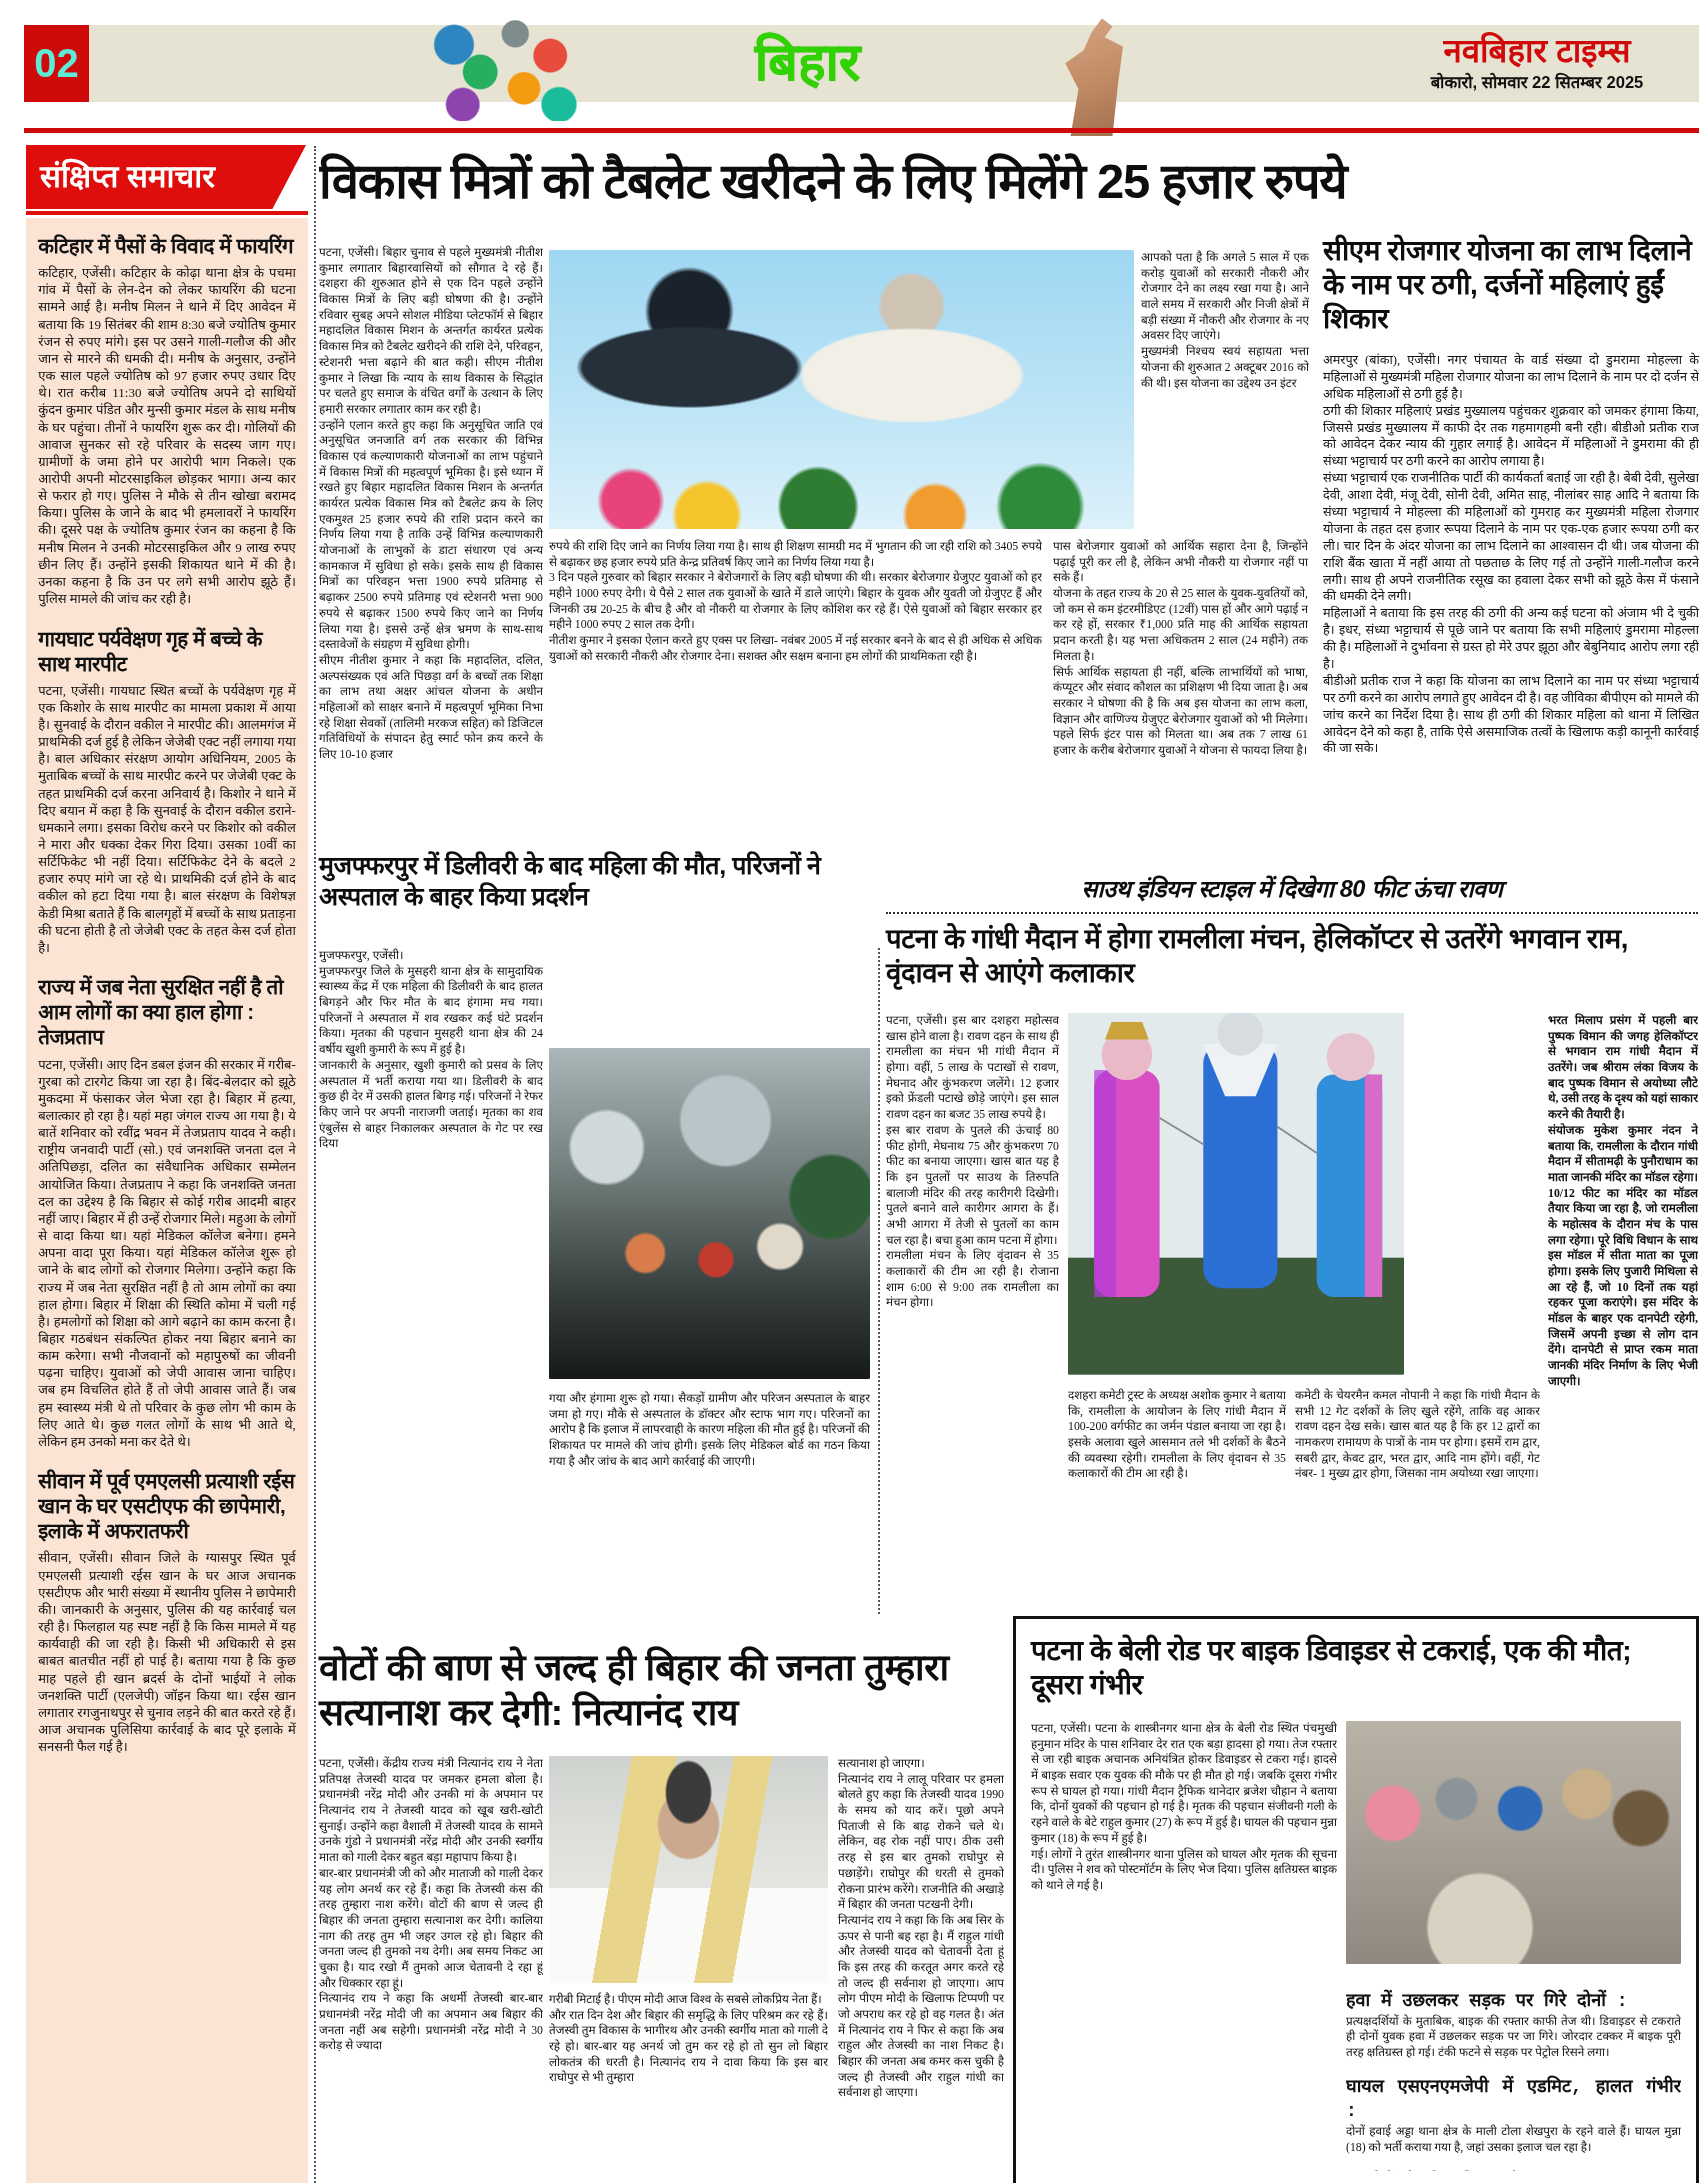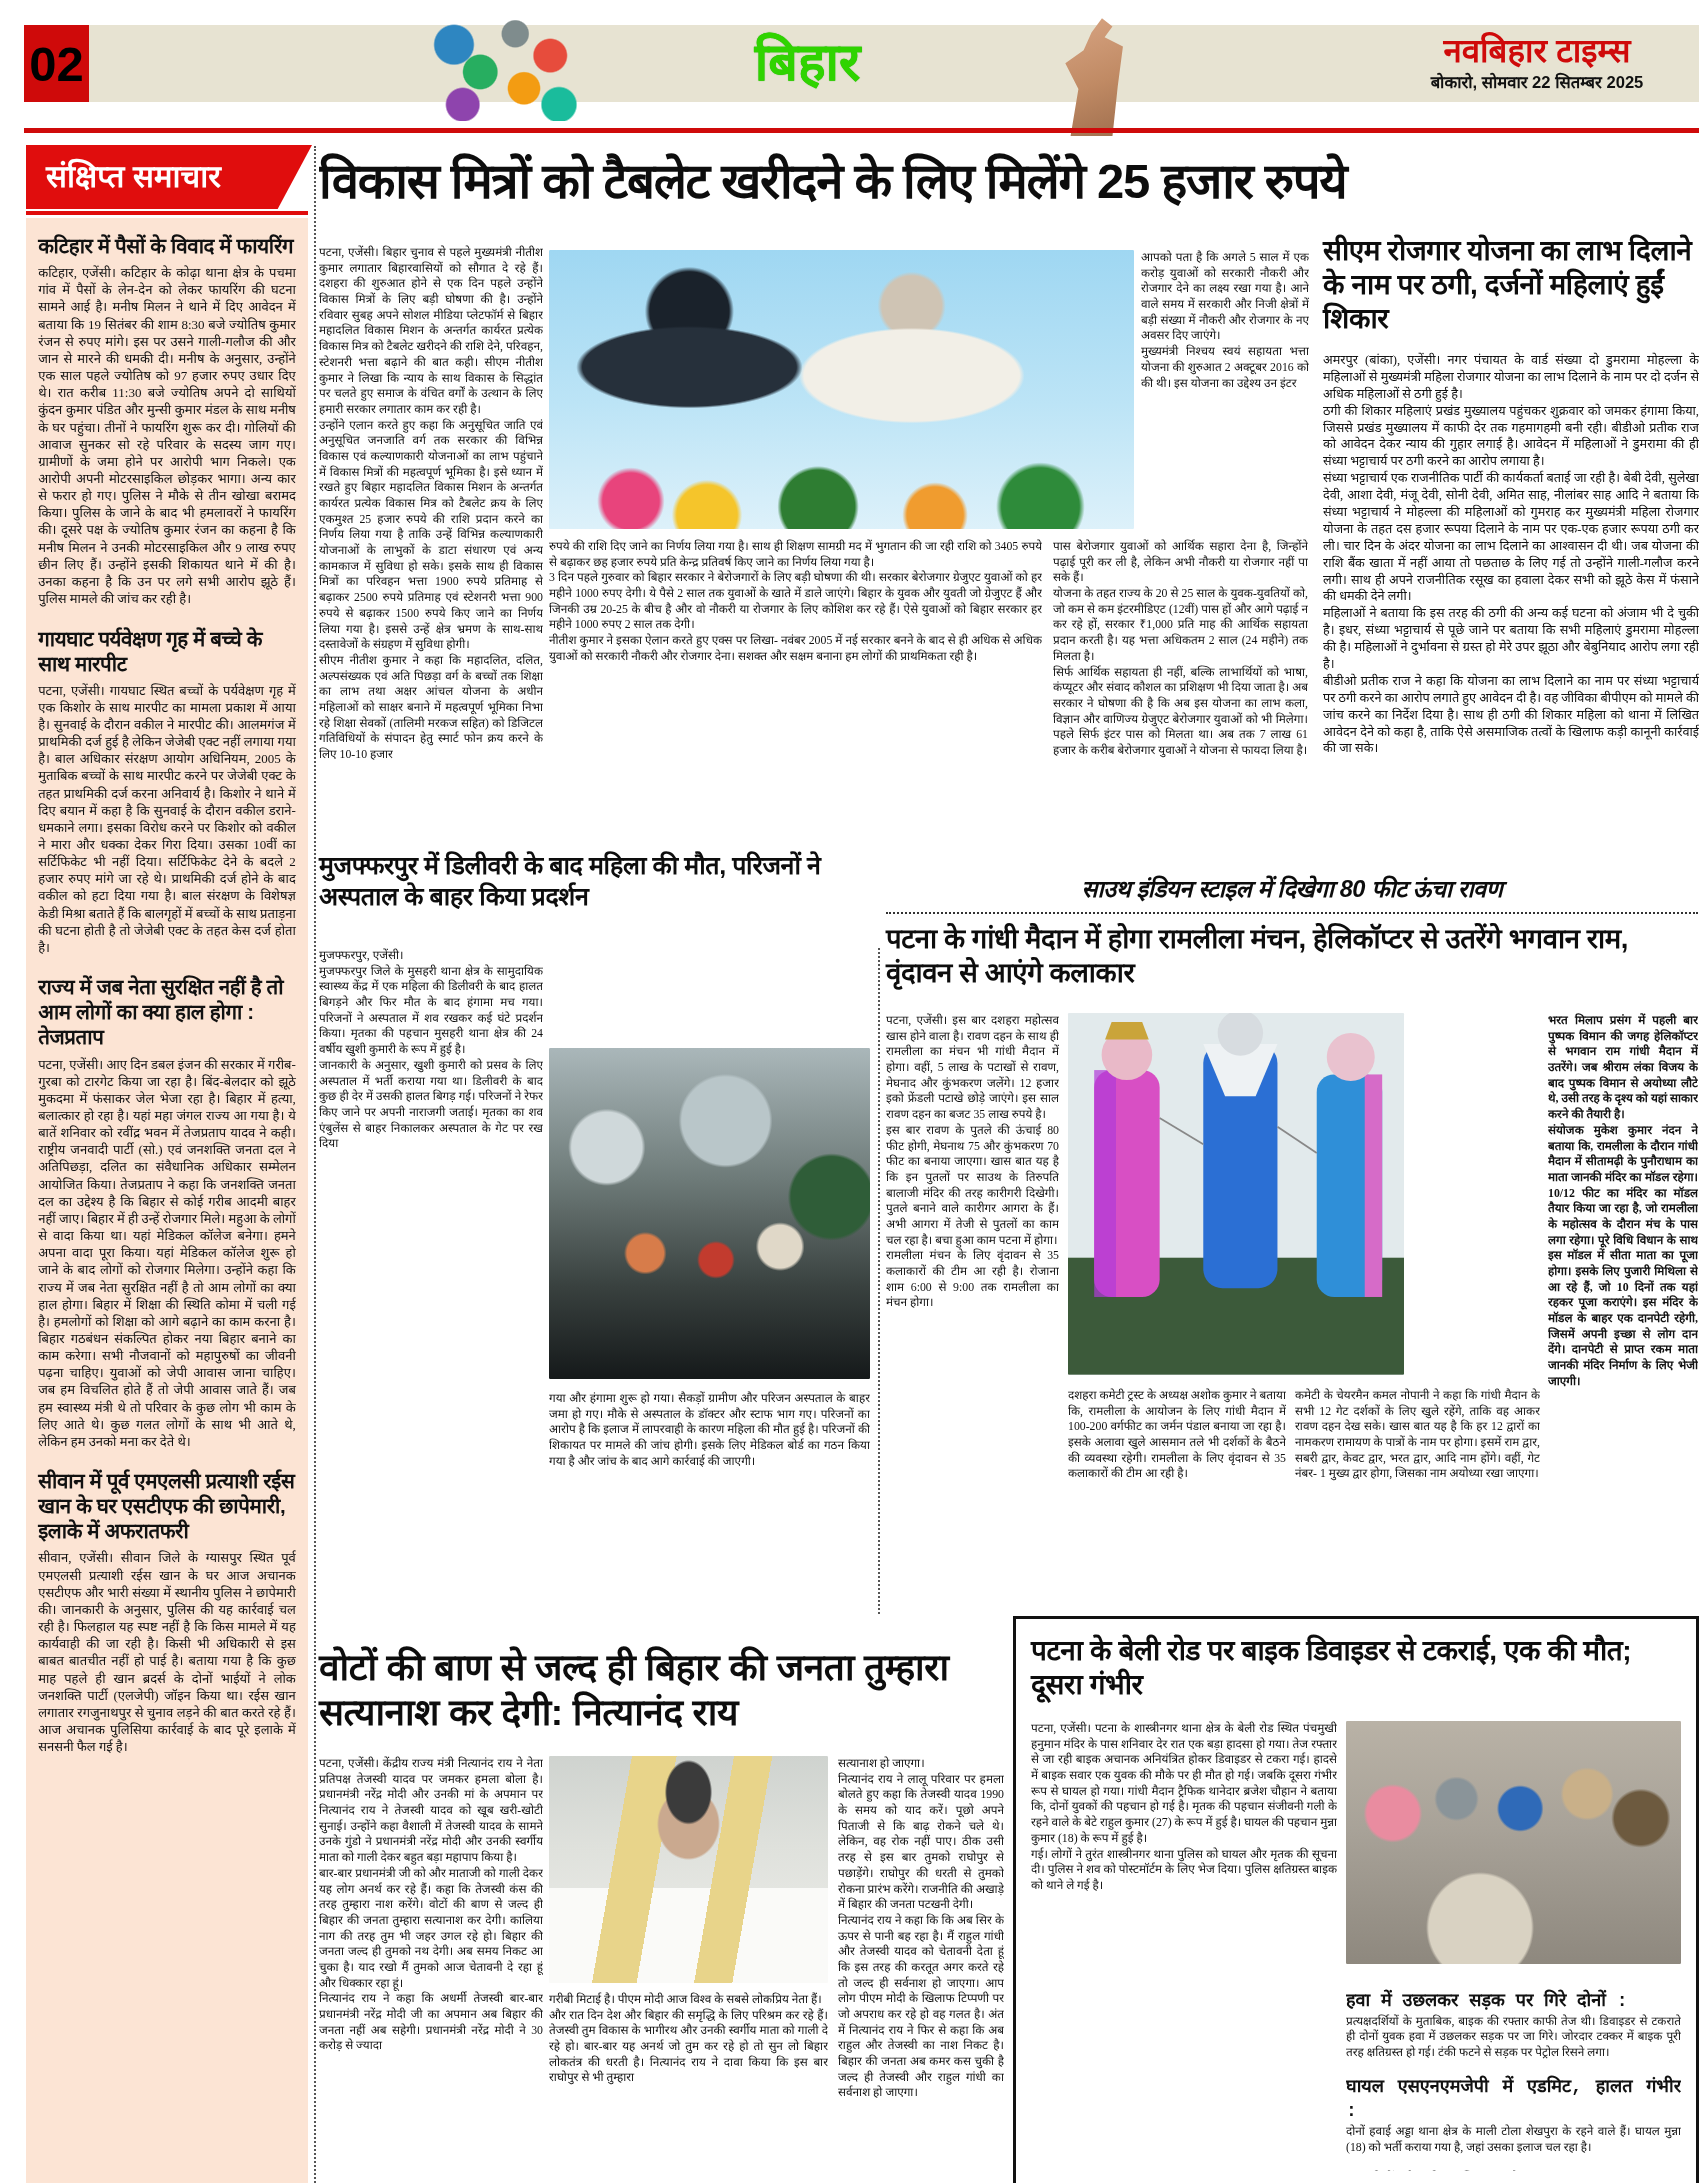--- a/index.html
+++ b/index.html
@@ -5,22 +5,22 @@
   html,body{margin:0;padding:0;}
   body{width:1701px;height:2733px;position:relative;background:#ffffff;
        font-family:"Liberation Serif",serif;color:#111;}
   .abs{position:absolute;}
   .hl{font-family:"Liberation Sans",sans-serif;font-weight:bold;color:#0d0d0d;letter-spacing:-0.4px;line-height:1.22;}
   .body-txt{white-space:pre-line;text-align:justify;font-size:11.8px;line-height:1.33;overflow:hidden;}
   .photo{position:absolute;border-radius:1.3px;overflow:hidden;}
   .dot-v{border-left:2.2px dotted #555;width:0;}
 
   
-  #hdr-red02{left:24px;top:25px;width:65px;height:77px;background:#cf0a0a;color:#000000;
-             font-family:"Liberation Sans",sans-serif;font-weight:bold;font-size:49px;
+  #hdr-red02{left:24px;top:25px;width:65px;height:77px;background:#cf0a0a;color:#5eead4;
+             font-family:"Liberation Sans",sans-serif;font-weight:bold;font-size:40px;
              display:flex;align-items:center;justify-content:center;}
   #hdr-band{left:89px;top:25px;width:1610px;height:77px;background:#e7e3d2;}
   #hdr-collage{left:419px;top:12.2px;width:175px;height:109px;
       background:
         radial-gradient(circle at 20% 30%,#2e86c1 0 12%,transparent 13%),
         radial-gradient(circle at 55% 20%,#7f8c8d 0 10%,transparent 11%),
         radial-gradient(circle at 75% 40%,#e74c3c 0 11%,transparent 12%),
         radial-gradient(circle at 35% 55%,#27ae60 0 13%,transparent 14%),
         radial-gradient(circle at 60% 70%,#f39c12 0 12%,transparent 13%),
         radial-gradient(circle at 25% 85%,#8e44ad 0 10%,transparent 11%),
@@ -33,21 +33,21 @@
       background:linear-gradient(160deg,#dca988 0%,#c08a64 55%,#9a6a4a 100%);
       clip-path:polygon(58% 0,66% 7%,60% 16%,74% 24%,70% 58%,66% 100%,34% 100%,40% 60%,30% 38%,44% 27%,50% 12%);}
   #hdr-mast{left:1380px;top:31px;width:314px;text-align:center;}
   #hdr-mast .name{color:#cf0a0a;font-family:"Liberation Sans",sans-serif;font-weight:bold;font-size:33px;line-height:39px;}
   #hdr-mast .date{color:#111;font-family:"Liberation Sans",sans-serif;font-weight:bold;font-size:16.6px;line-height:25px;}
   #hdr-rule{left:24px;top:128px;width:1675px;height:5.2px;background:#cf0a0a;}
 
   
   #briefs-banner{left:26px;top:145px;width:266px;height:64px;background:#e00d0d;color:#fff;
       font-family:"Liberation Sans",sans-serif;font-weight:bold;font-size:31px;line-height:64px;
-      padding-left:20px;clip-path:polygon(0 0,100% 0,88% 100%,0 100%);}
+      padding-left:14px;clip-path:polygon(0 0,100% 0,88% 100%,0 100%);}
   #briefs-rule{left:26px;top:211px;width:282px;height:3.5px;background:#e00d0d;}
   #briefs-box{left:26px;top:218px;width:282px;height:1971px;background:#fce4d4;
       padding:15px 12.2px;box-sizing:border-box;overflow:hidden;}
   .brief{margin-bottom:18.3px;}
   .brief .b-title{font-family:"Liberation Sans",sans-serif;font-weight:bold;font-size:20.5px;line-height:1.22;margin-bottom:6.1px;letter-spacing:-0.4px;}
   .brief .b-body{white-space:pre-line;text-align:justify;font-size:13px;line-height:1.32;}
 
   
   #lead-headline{left:319px;top:152px;width:1225px;font-size:49px;white-space:nowrap;overflow:hidden;letter-spacing:-1.3px;}
   #lead-col1{left:319px;top:245px;width:224px;height:664px;}

